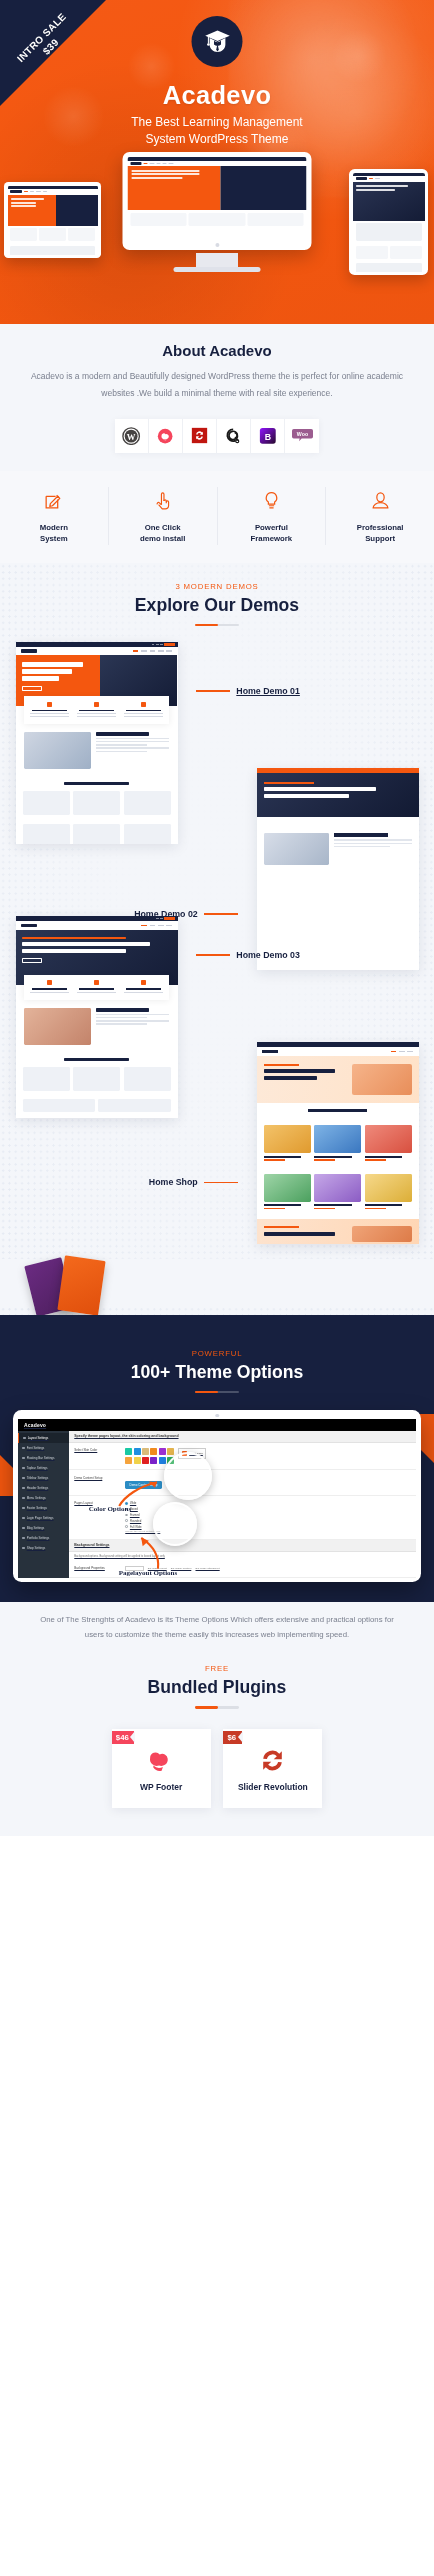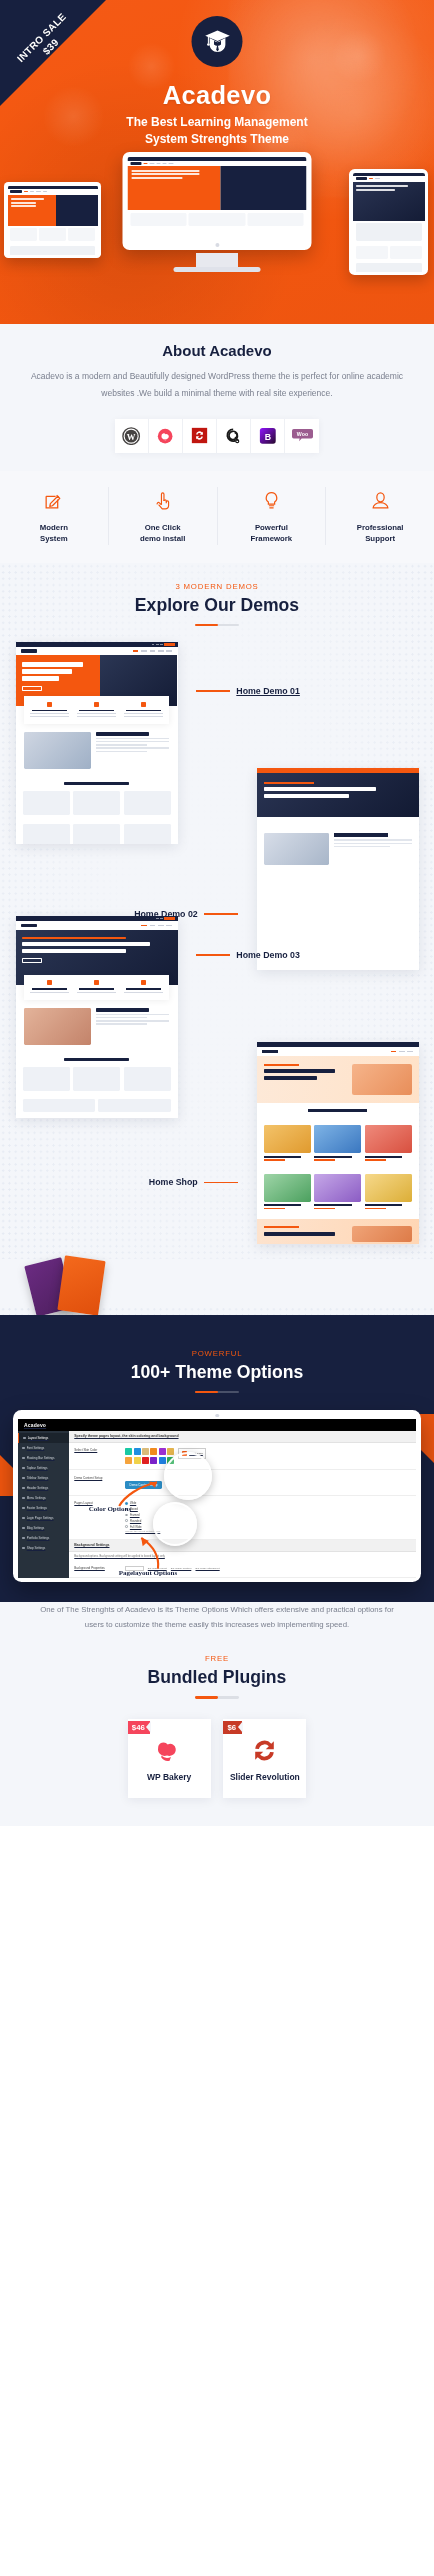--- a/index.html
+++ b/index.html
@@ -69,21 +69,21 @@
   .hero-title {
     position:absolute; left:0; right:0; top:81px;
     text-align:center; color:#fff;
     font-size:25.4px; font-weight:bold; letter-spacing:0.4px;
     z-index:6;
     text-shadow:0 0.7px 2.1px rgba(0,0,0,.12);
   }
   .hero-sub {
     position:absolute; left:0; right:0; top:114px;
     text-align:center; color:#fff;
-    font-size:12px; font-weight:bold; line-height:1.45;
+    font-size:12px; font-weight:normal; line-height:1.45;
     z-index:6;
   }
 
   
   .devices { position:absolute; left:0; right:0; top:152px; height:173px; z-index:5; }
   .dev-desktop {
     position:absolute; left:50%; transform:translateX(-50%); top:0;
     width:189px; background:#fff; border-radius:7px; padding:5px 5px 0 5px;
     box-shadow:0 7px 18.3px rgba(0,0,0,.22);
   }
@@ -301,29 +301,29 @@
     position:absolute;border-radius:50%;border:2.1px solid rgba(255,255,255,.95);
     box-shadow:0 2.1px 8.5px rgba(0,0,0,.25);
     pointer-events:none;
   }
   .anno{
     position:absolute;font-size:7px;font-weight:bold;color:#17203f;
     font-family:"Liberation Serif", serif;
   }
 
   .theme-desc{
-    background:#f4f6fa; text-align:center; padding:0 31px 7px 31px;
+    background:#f4f6fa; text-align:center; padding:10px 31px 7px 31px;
     font-size:7.8px;color:#7b808f;line-height:2.0;
   }
 
   
   .plugins{ background:#f4f6fa; padding:14px 0 28px 0; }
   .plug-grid{ display:flex; justify-content:center; gap:12.7px; padding:20px 0 0 0;}
   .plug-card{
-    width:83px;height:79px;background:#fff;position:relative;
+    width:99px;height:79px;background:#fff;position:relative;
     box-shadow:0 2.1px 10px rgba(20,30,60,.08);
     display:flex;flex-direction:column;align-items:center;justify-content:center;gap:5.6px;
   }
   .price-tag{
     position:absolute;left:0;top:2.1px;height:12.7px;padding:0 5.6px 0 4.2px;
     color:#fff;font-size:7.8px;font-weight:bold;display:flex;align-items:center;
   }
   .price-tag:after{
     content:"";position:absolute;right:-0.7px;top:0;width:0;height:0;
     border-top:6.3px solid transparent;border-bottom:6.3px solid transparent;border-right:5px solid #f4f6fa;
@@ -361,21 +361,21 @@
         <path d="M24 31 C28 36 36 36 40 31 L40 40 C36 44 28 44 24 40 Z" fill="#17203f"></path>
         <path d="M32 38 L35 52 L32 56 L29 52 Z" fill="#17203f"></path>
         <rect x="10" y="20" width="2.4" height="18" fill="#ffffff"></rect>
         <circle cx="11.2" cy="40" r="3" fill="#ffffff"></circle>
       </svg>
     </div>
 
     <h1 class="hero-title">Acadevo</h1>
     <div class="hero-sub">
       <div>The Best Learning Management</div>
-      <div>System Strenghts Theme</div>
+      <div>System WordPress Theme</div>
     </div>
 
     <div class="devices">
       <div class="dev-laptop">
         <div class="scr">
           <div class="mock">
             <div class="topbar"></div>
             <div class="nav">
                 <span class="lg"></span>
                 <span class="mi a"></span>
@@ -1032,21 +1032,21 @@
       <div class="sec-dash"></div>
     </div>
 
     <div class="plug-grid">
       <div class="plug-card">
         <span class="price-tag red">$46</span>
         <svg width="32" height="31" viewBox="0 0 50 48">
           <path d="M8 20 a8.5 8.5 0 0 1 15 -5.4 a8.5 8.5 0 0 1 12.5 6.6 a10 10 0 0 1 -13.5 10.6 a10.5 10.5 0 0 1 -14 -11.8 z" fill="#f5455c"></path>
           <path d="M13 32 q7 6 15 2 l-2 6 q-8 2 -13 -5 z" fill="#f5455c"></path>
         </svg>
-        <div class="plug-name">WP Bakery</div>
+        <div class="plug-name">WP Footer</div>
       </div>
 
       <div class="plug-card">
         <span class="price-tag dark">$6</span>
         <svg width="31" height="31" viewBox="0 0 50 50">
           <path d="M10 22 a15 15 0 0 1 26 -8 l4 -4 v13 h-13 l5 -5 a9.5 9.5 0 0 0 -16 4.5 z" fill="#c73a26"></path>
           <path d="M40 28 a15 15 0 0 1 -26 8 l-4 4 v-13 h13 l-5 5 a9.5 9.5 0 0 0 16 -4.5 z" fill="#c73a26"></path>
         </svg>
         <div class="plug-name">Slider Revolution</div>
       </div>

